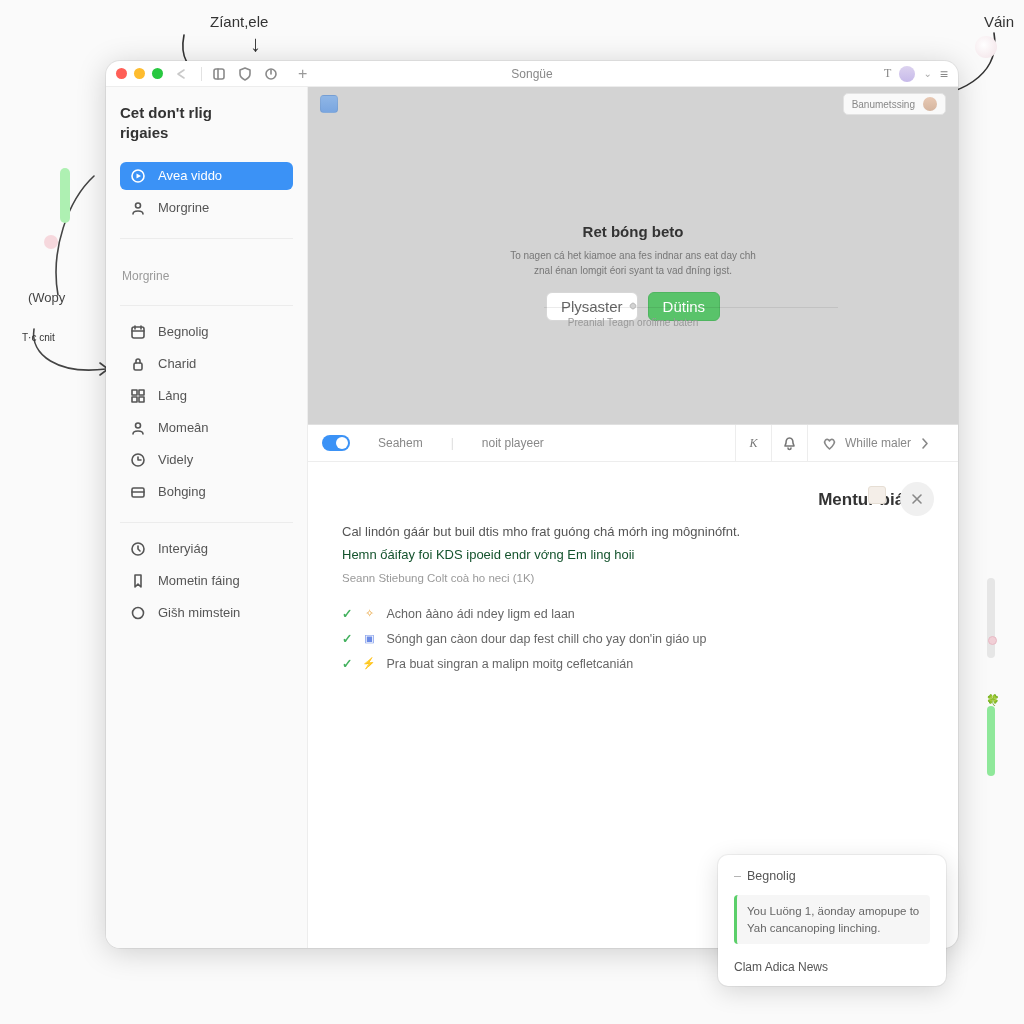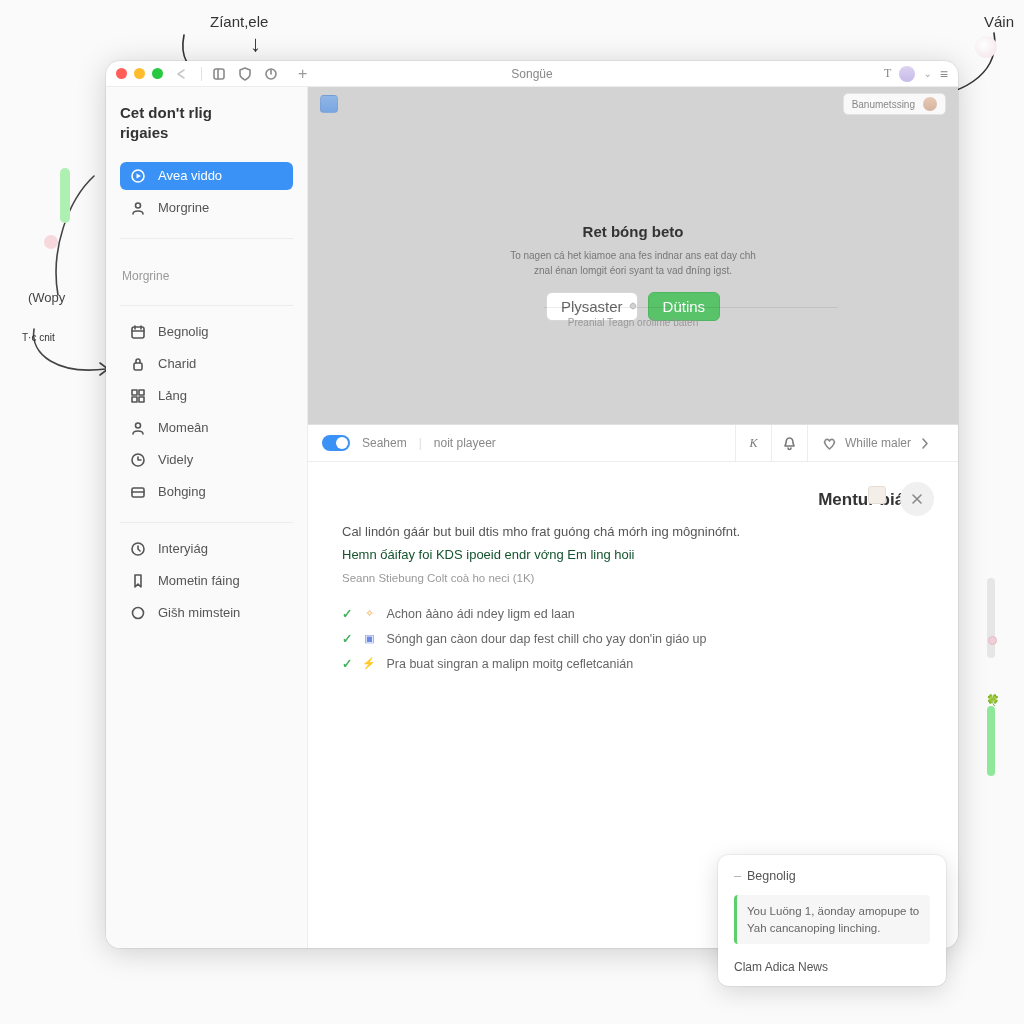--- a/index.html
+++ b/index.html
@@ -123,21 +123,21 @@
   .hero-btns { display:flex; gap:10px; }
   .hero-btn { padding:5px 14px; border-radius:6px; font-size:15px; border:1px solid #d7d7d7; background:#fff; color:#666; cursor:pointer; }
   .hero-btn.primary { background:#59c36a; border-color:#4fb560; color:#fff; }
   .hero-divline { position:absolute; top:220px; left:236px; right:120px; height:1px; background:rgba(0,0,0,0.08); }
   .hero-dot { position:absolute; top:216px; left:50%; width:6px; height:6px; background:#d3d3d3; border:1px solid #bbb; border-radius:2px; transform:translateX(-50%) rotate(45deg);}
   .hero-footnote { position:absolute; top:230px; left:0; right:0; text-align:center; font-size:10px; color:#999; }
 
   
   .strip {
     height:37px; border-bottom:1px solid #ededed; background:#fff;
-    display:flex; align-items:center; padding:16px 14px; gap:12px;
+    display:flex; align-items:center; padding:16px 14px; gap:28px;
     font-size:12px; color:#888;
   }
   .toggle {
     width:28px; height:16px; border-radius:9px; background:#3b92f6; position:relative;
   }
   .toggle::after { content:''; position:absolute; right:2px; top:2px; width:12px; height:12px; background:#fff; border-radius:50%; }
   .strip .pipe { color:#ddd; }
   .strip-right { margin-left:auto; display:flex; align-items:center; gap:0; }
   .strip-iconcell {
     width:36px; height:37px; display:flex; align-items:center; justify-content:center;

